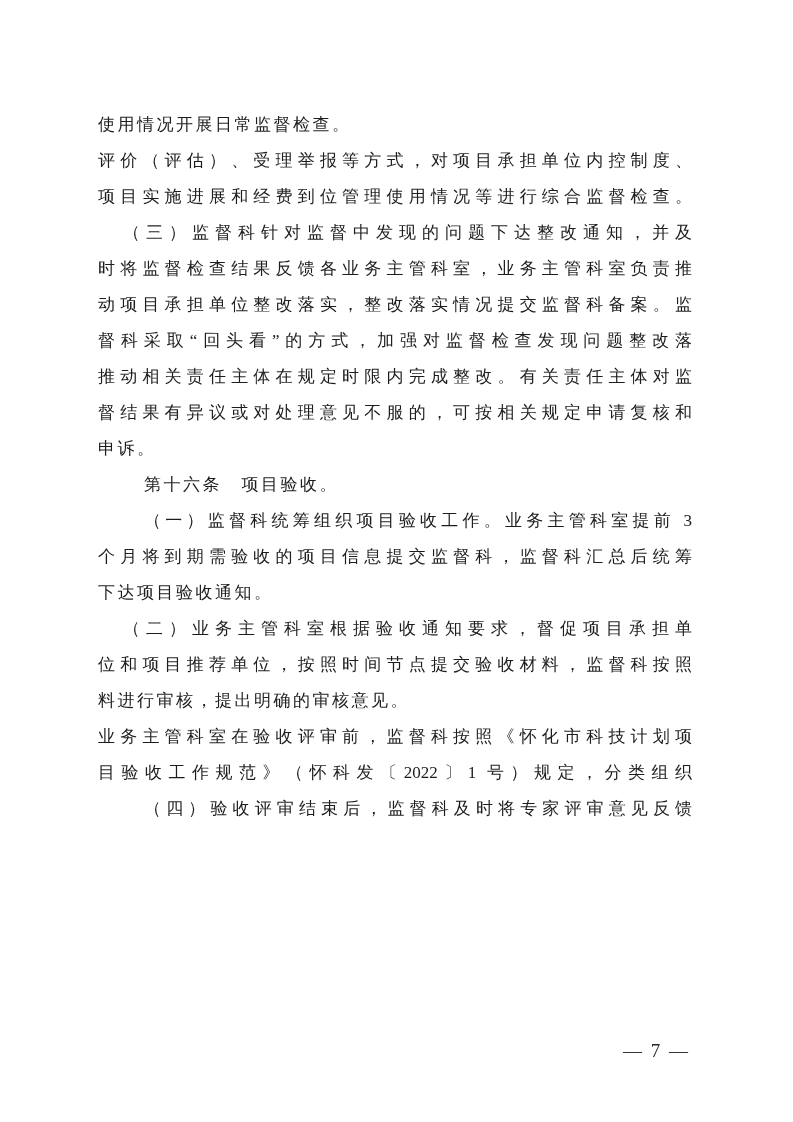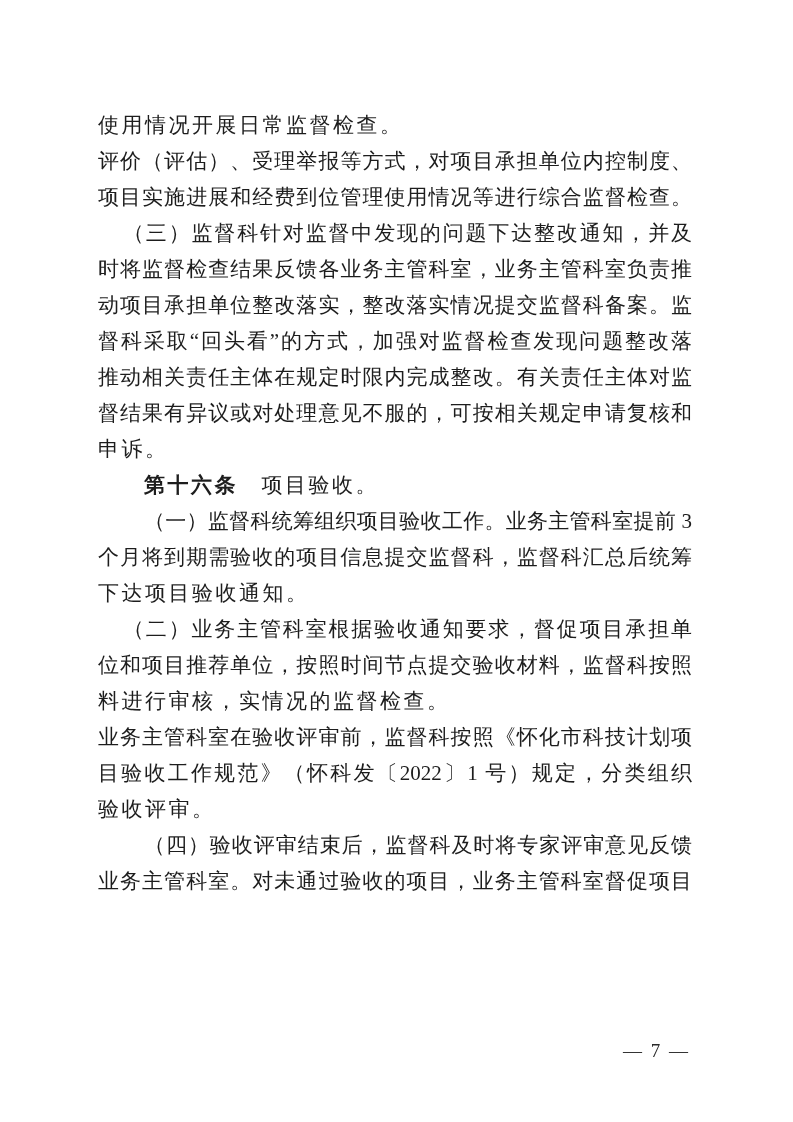--- a/index.html
+++ b/index.html
@@ -14,35 +14,35 @@
   }
   .doc-body {
     position: absolute;
     left: 98px;
     top: 107px;
     width: 594px;
   }
   .line {
     height: 36px;
     line-height: 36px;
-    font-size: 21px;
+    font-size: 17px;
     white-space: pre-wrap;
     text-align: justify;
     text-align-last: justify;
     text-justify: inter-character;
     overflow: hidden;
   }
   .line.nofill {
     text-align: left;
     text-align-last: left;
     letter-spacing: 2.5px;
   }
   .ind-s { padding-left: 25px; }
   .ind-f { padding-left: 46px; }
-  .bold { font-weight: bold; }
+  .bold { font-weight: normal; }
   .page-number {
     position: absolute;
     left: 98px;
     top: 1040px;
     width: 592px;
     text-align: right;
     font-size: 19px;
     letter-spacing: 2px;
     color: #2a2a2a;
   }
@@ -61,21 +61,19 @@
       <div class="line fill ">督科采取“回头看”的方式，加强对监督检查发现问题整改落</div>
       <div class="line fill ">推动相关责任主体在规定时限内完成整改。有关责任主体对监</div>
       <div class="line fill ">督结果有异议或对处理意见不服的，可按相关规定申请复核和</div>
       <div class="line nofill ">申诉。</div>
       <div class="line nofill ind-f"><span class="bold">第十六条</span><span class="">　项目验收。</span></div>
       <div class="line fill ind-f">（一）监督科统筹组织项目验收工作。业务主管科室提前 3</div>
       <div class="line fill ">个月将到期需验收的项目信息提交监督科，监督科汇总后统筹</div>
       <div class="line nofill ">下达项目验收通知。</div>
       <div class="line fill ind-s">（二）业务主管科室根据验收通知要求，督促项目承担单</div>
       <div class="line fill ">位和项目推荐单位，按照时间节点提交验收材料，监督科按照</div>
-      <div class="line nofill ">料进行审核，实情况的监督检查。</div>
+      <div class="line nofill ">料进行审核，提出明确的审核意见。</div>
       <div class="line fill ">业务主管科室在验收评审前，监督科按照《怀化市科技计划项</div>
       <div class="line fill ">目验收工作规范》（怀科发〔2022〕1 号）规定，分类组织</div>
-      <div class="line nofill ">验收评审。</div>
       <div class="line fill ind-f">（四）验收评审结束后，监督科及时将专家评审意见反馈</div>
-      <div class="line fill ">业务主管科室。对未通过验收的项目，业务主管科室督促项目</div>
     </div>
   <div class="page-number">— 7 —</div>
 </div>
 
 </body></html>

